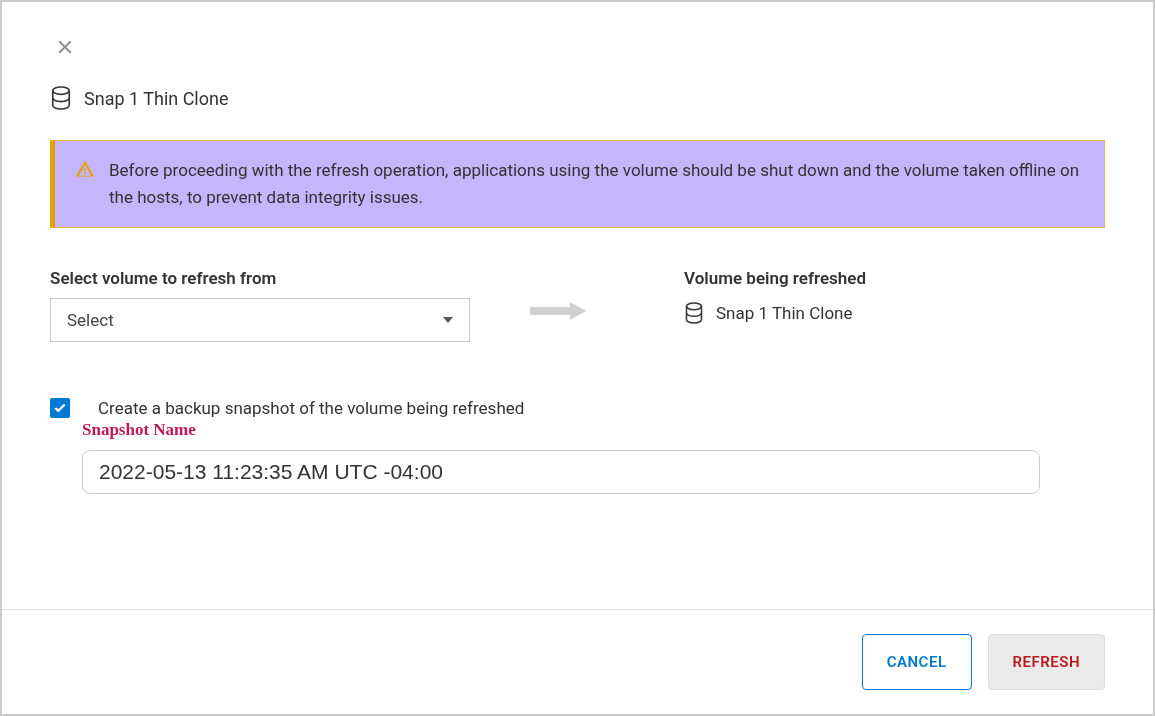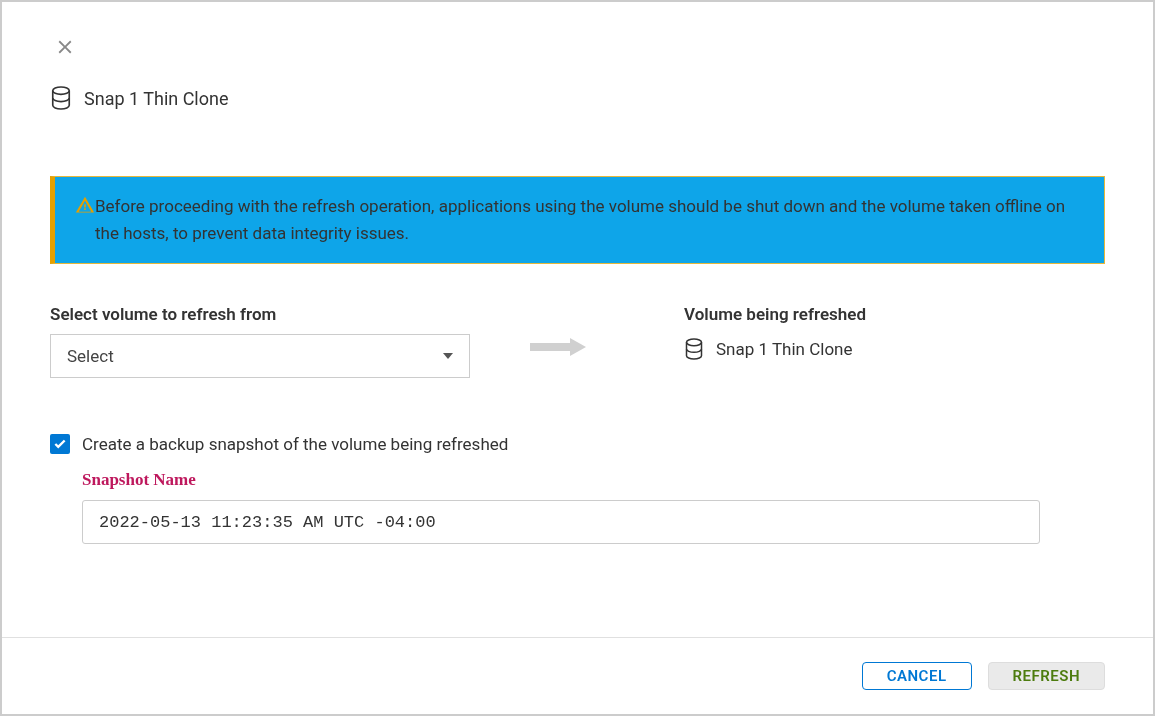--- a/index.html
+++ b/index.html
@@ -59,27 +59,26 @@
       font-size: 18px;
       color: #333;
     }
     .dialog-body {
       padding: 0 48px;
       flex: 1;
     }
     .warning-box {
       border: 1px solid #e5b73b;
       border-left: 5px solid #e5a000;
-      background: #0ea5e9;
+      background: #c4b5fd;
       padding: 16px 20px;
       display: flex;
       align-items: flex-start;
-      gap: 0;
+      gap: 14px;
       margin-bottom: 40px;
-      margin-top: 36px;
     }
     .warning-icon {
       flex-shrink: 0;
       width: 20px;
       height: 20px;
       margin-top: 2px;
     }
     .warning-text {
       font-size: 17px;
       line-height: 1.6;
@@ -145,22 +144,22 @@
       gap: 12px;
       padding-top: 4px;
     }
     .target-name {
       font-size: 17px;
       color: #333;
     }
     .checkbox-row {
       display: flex;
       align-items: center;
-      gap: 12px;
-      margin-bottom: 16px;
+      gap: 28px;
+      margin-bottom: 2px;
     }
     .checkbox {
       width: 20px;
       height: 20px;
       background: #0078d4;
       border-radius: 2px;
       display: flex;
       align-items: center;
       justify-content: center;
       cursor: pointer;
@@ -181,54 +180,54 @@
       font-size: 17px;
       font-weight: 600;
       color: #be185d;
       margin-bottom: 10px;
       font-family: Liberation Serif, serif;
     }
     .snapshot-input {
       width: 958px;
       height: 44px;
       border: 1px solid #ccc;
-      border-radius: 3px;
+      border-radius: 8px;
       padding: 0 16px;
-      font-size: 17px;
-      color: #333;
-      font-family: Liberation Mono, monospace;
+      font-size: 21px;
+      color: #333;
+      font-family: Liberation Sans, sans-serif;
     }
     .dialog-footer {
       border-top: 1px solid #e0e0e0;
       padding: 24px 48px;
       display: flex;
       justify-content: flex-end;
       gap: 16px;
     }
     .btn {
-      height: 28px;
+      height: 56px;
       padding: 12px 24px;
       font-size: 15px;
       font-weight: 600;
       letter-spacing: 0.5px;
       border-radius: 4px;
       cursor: pointer;
       display: flex;
       align-items: center;
       justify-content: center;
     }
     .btn-cancel {
       background: #fff;
       border: 1px solid #0078d4;
       color: #0078d4;
     }
     .btn-refresh {
       background: #eaeaea;
       border: 1px solid #ddd;
-      color: #4d7c0f;
+      color: #b91c1c;
       cursor: not-allowed;
     }
   </style>
 </head>
 <body>
 
 <div class="dialog">
 
   <div class="dialog-header">
     <div class="close-btn">

